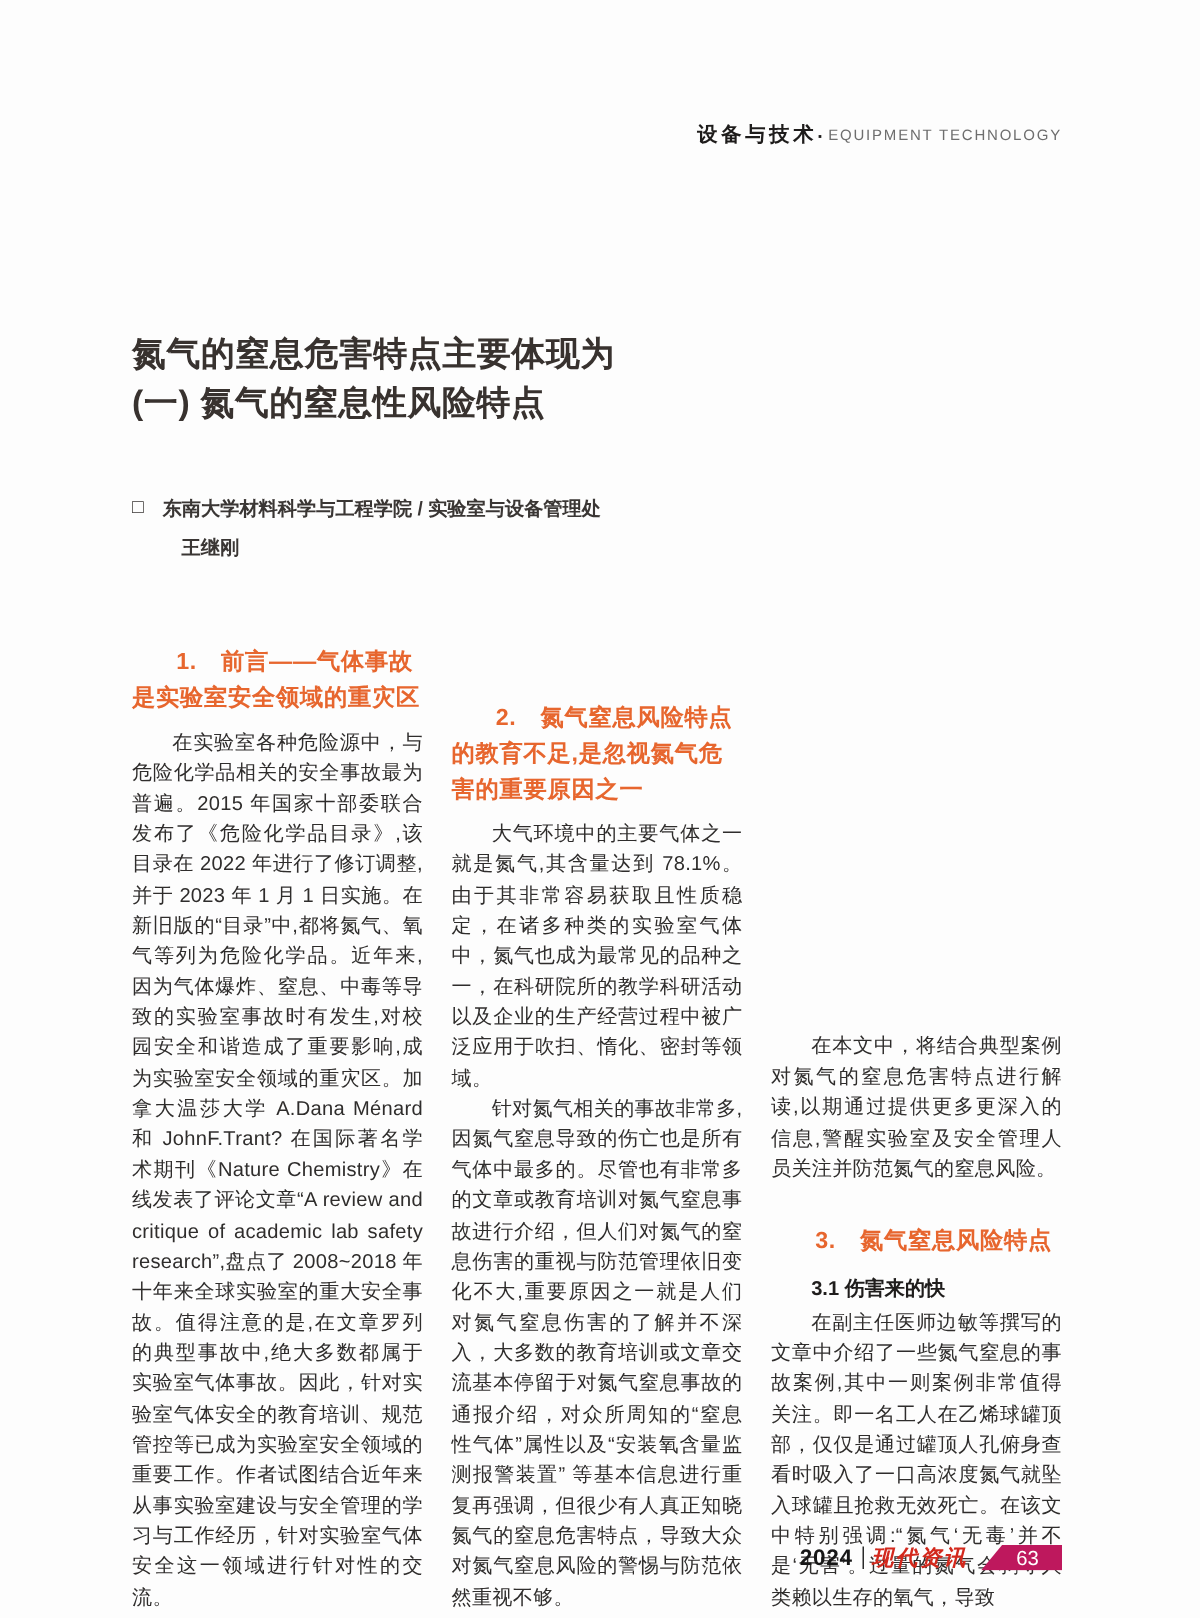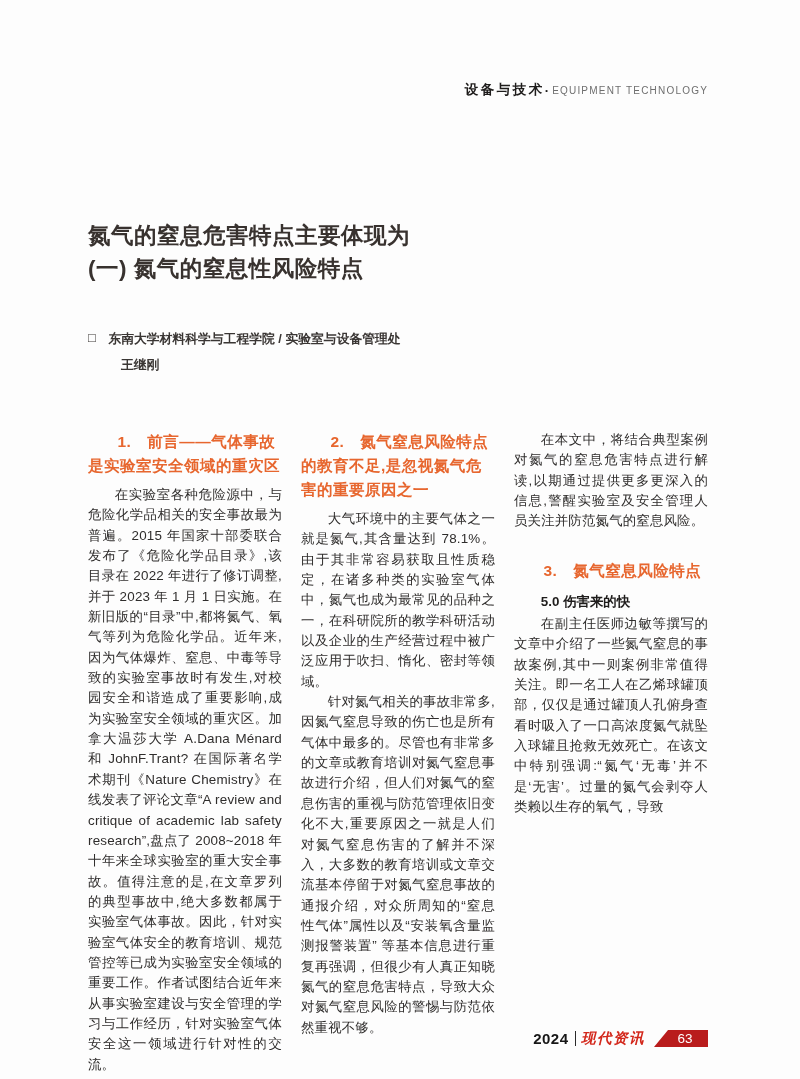--- a/index.html
+++ b/index.html
@@ -13,33 +13,33 @@
   .sec-dot { font-size:13px; font-weight:bold; color:#1e1c1b; margin:0 3px 0 0; }
   .sec-en { font-size:10px; color:#6e6e6e; letter-spacing:1.2px; }
   
   .title { position:absolute; left:88px; top:219px; margin:0; font-size:22.5px; font-weight:bold; color:#38322f; line-height:33px; letter-spacing:0.5px; }
   .title span { display:block; }
   
   .author { position:absolute; left:88px; top:326px; font-size:12.8px; line-height:26px; color:#3a3634; font-weight:bold; }
   .author .marker { display:inline-block; font-weight:normal; font-size:13px; margin-right:9px; transform:translateY(-1px); }
   .author .name { margin-left:33px; }
   
-  .columns { position:absolute; left:88px; top:430px; width:620px; display:flex; gap:19px; }
+  .columns { position:absolute; left:88px; top:430px; width:620px; display:flex; gap:19px;align-items:flex-end; }
   .col { width:194px; }
   .hd { margin:0 0 7px 0; font-size:15.5px; line-height:24px; font-weight:bold; color:#e7662e; text-indent:1.9em; text-align:left; letter-spacing:0.5px; }
   .hd.hd3 { margin-top:27px; margin-bottom:9px; }
   .para { margin:0; font-size:13.4px; line-height:20.35px; color:#2f2d2c; text-align:justify; text-indent:2em; letter-spacing:0.2px; }
   .subhd { margin:3px 0 2px 0; font-size:13.4px; line-height:20.35px; font-weight:bold; color:#1f1d1c; text-indent:2em; }
   
   .footer { position:absolute; top:1029px; right:92px; display:flex; align-items:center; }
   .year { font-size:15px; font-weight:bold; color:#171717; letter-spacing:0.5px;text-align:center; }
   .fdiv { width:1.5px; height:15px; background:#2a2a2a; margin:0 5px 0 6px; }
   .brand { font-size:14.5px; font-weight:bold; font-style:italic; color:#d3281c;
            font-family:"DejaVu Serif","Liberation Serif",serif; letter-spacing:1.5px; }
-  .pagenum { margin-left:9px; width:46px; background:#b91c1c; color:#ffffff; font-size:13.5px; line-height:17px;
+  .pagenum { margin-left:9px; width:46px; background:#be185d; color:#ffffff; font-size:13.5px; line-height:17px;
              text-align:center; padding-left:8px; clip-path:polygon(26% 0,100% 0,100% 100%,0 100%); }
 </style>
 </head>
 <body>
 
 <div class="page">
 
   <div class="header">
     <span class="sec-cn">设备与技术</span>
     <span class="sec-dot">·</span>
@@ -68,21 +68,21 @@
 
     <div class="col">
       <h2 class="hd">2.　氮气窒息风险特点的教育不足,是忽视氮气危害的重要原因之一</h2>
       <p class="para">大气环境中的主要气体之一就是氮气,其含量达到 78.1%。由于其非常容易获取且性质稳定，在诸多种类的实验室气体中，氮气也成为最常见的品种之一，在科研院所的教学科研活动以及企业的生产经营过程中被广泛应用于吹扫、惰化、密封等领域。</p>
       <p class="para">针对氮气相关的事故非常多,因氮气窒息导致的伤亡也是所有气体中最多的。尽管也有非常多的文章或教育培训对氮气窒息事故进行介绍，但人们对氮气的窒息伤害的重视与防范管理依旧变化不大,重要原因之一就是人们对氮气窒息伤害的了解并不深入，大多数的教育培训或文章交流基本停留于对氮气窒息事故的通报介绍，对众所周知的“窒息性气体”属性以及“安装氧含量监测报警装置” 等基本信息进行重复再强调，但很少有人真正知晓氮气的窒息危害特点，导致大众对氮气窒息风险的警惕与防范依然重视不够。</p>
     </div>
 
     <div class="col">
       <p class="para">在本文中，将结合典型案例对氮气的窒息危害特点进行解读,以期通过提供更多更深入的信息,警醒实验室及安全管理人员关注并防范氮气的窒息风险。</p>
       <h2 class="hd hd3">3.　氮气窒息风险特点</h2>
-      <p class="subhd">5.0 伤害来的快</p>
+      <p class="subhd">3.1 伤害来的快</p>
       <p class="para">在副主任医师边敏等撰写的文章中介绍了一些氮气窒息的事故案例,其中一则案例非常值得关注。即一名工人在乙烯球罐顶部，仅仅是通过罐顶人孔俯身查看时吸入了一口高浓度氮气就坠入球罐且抢救无效死亡。在该文中特别强调:“氮气‘无毒’并不是‘无害’。过量的氮气会剥夺人类赖以生存的氧气，导致</p>
     </div>
 
   </div>
 
   <div class="footer">
     <span class="year">2024</span>
     <span class="fdiv"></span>
     <span class="brand">现代资讯</span>
     <span class="pagenum">63</span>

